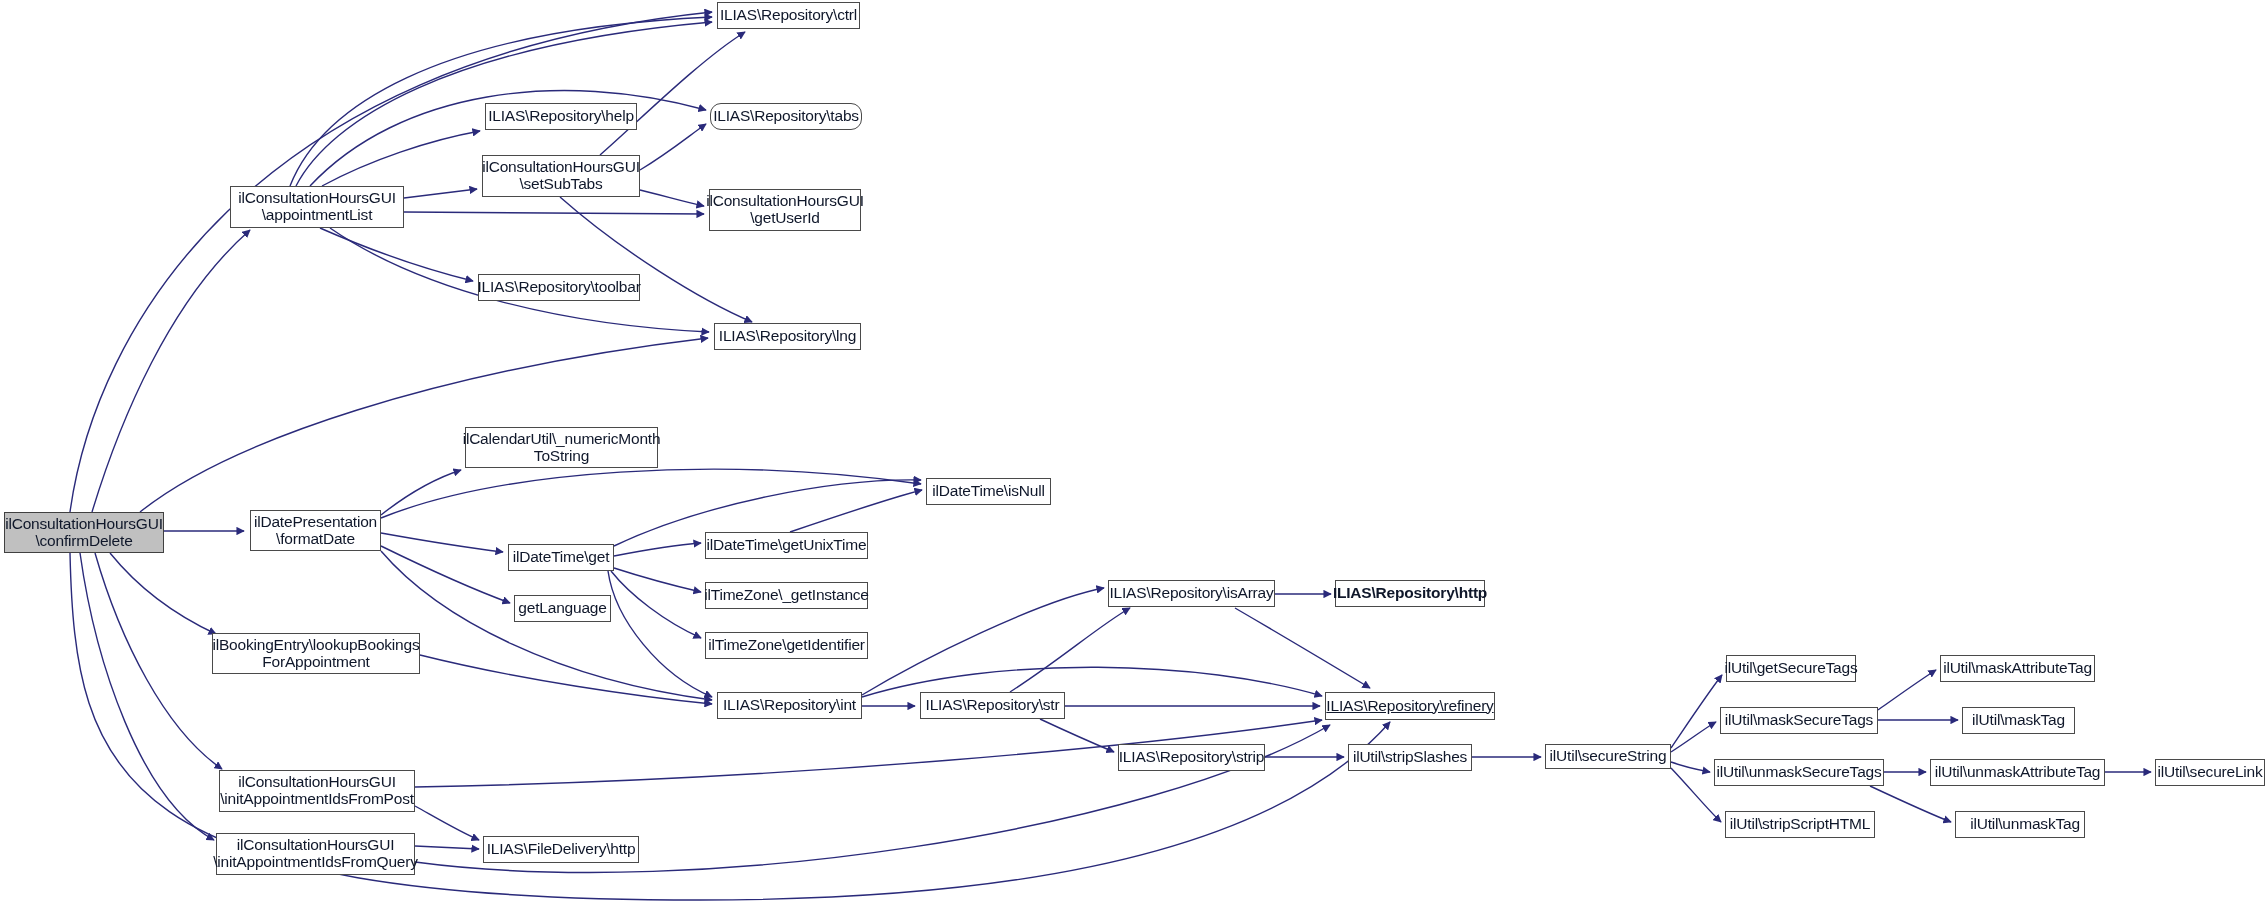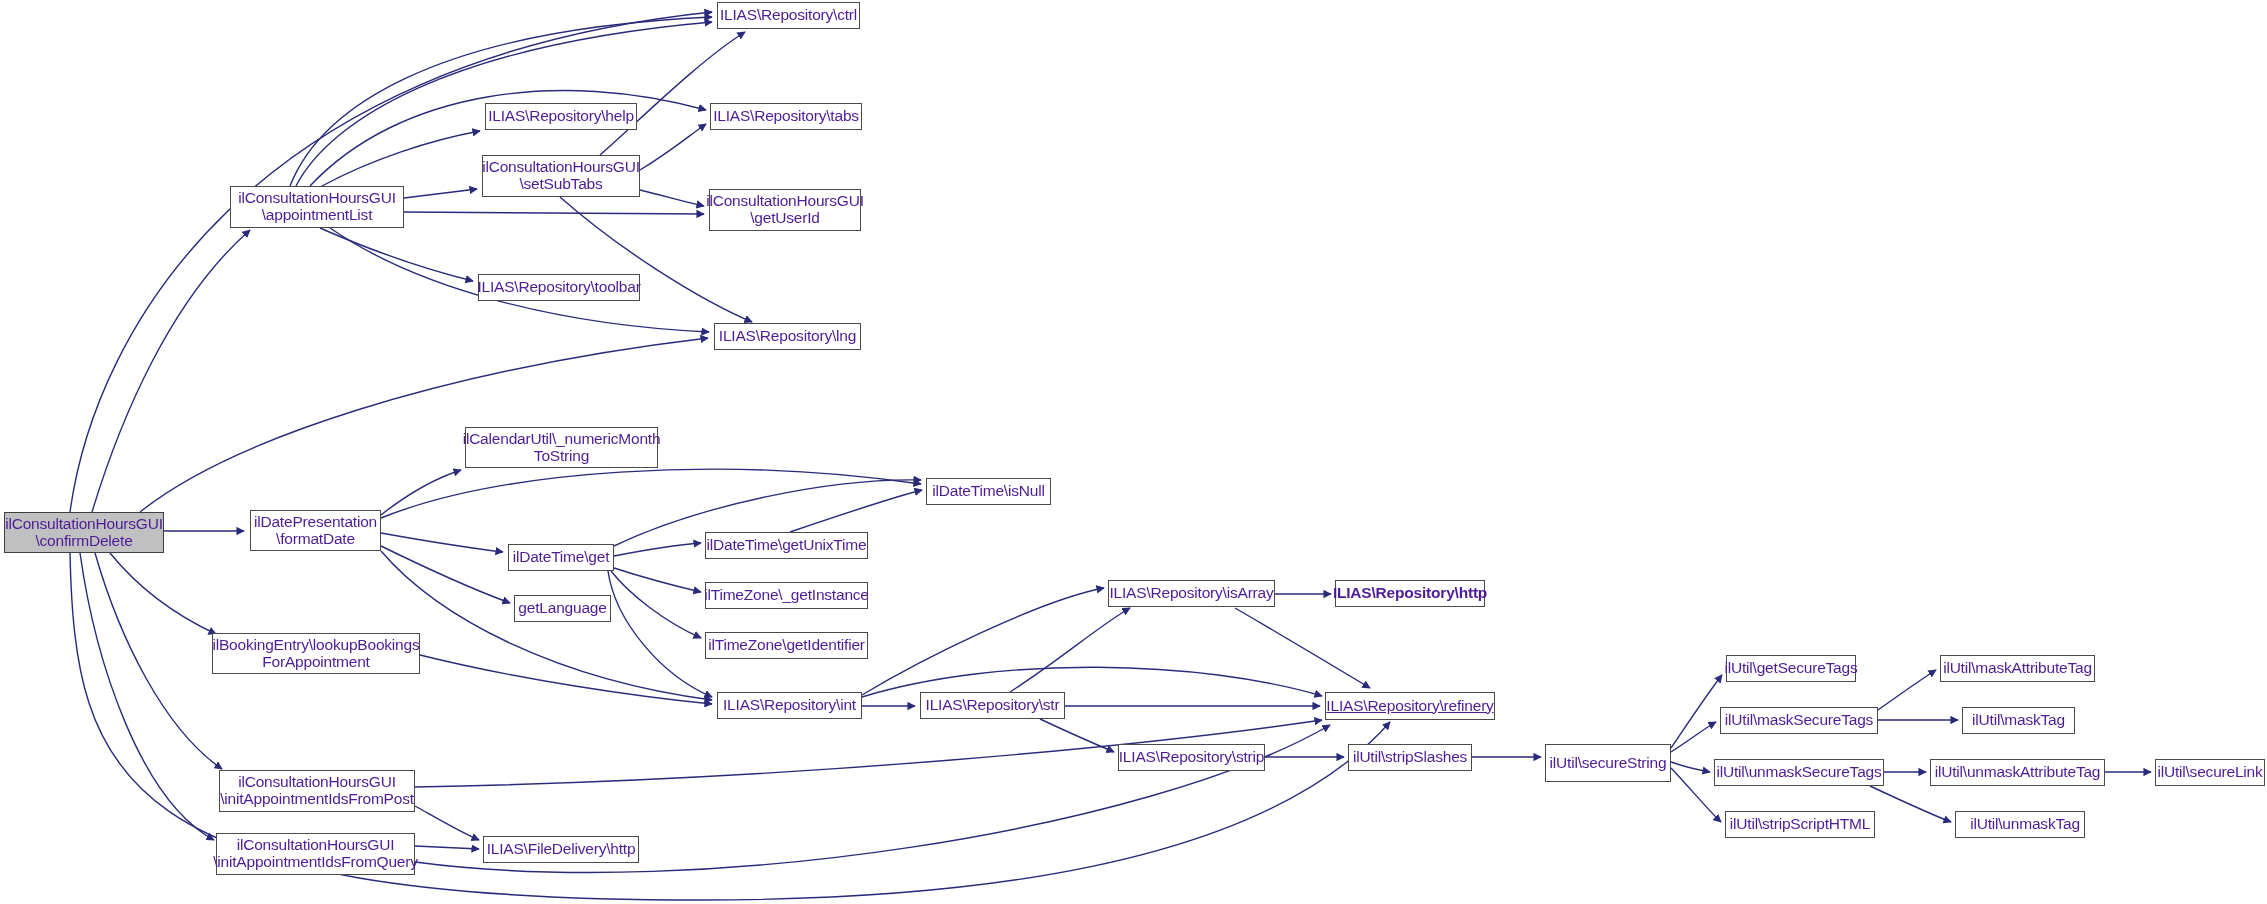--- a/index.html
+++ b/index.html
@@ -1,21 +1,21 @@
 <!DOCTYPE html>
 <html><head>
 <meta charset="utf-8">
 <style>
   html,body{margin:0;padding:0;background:#ffffff;}
   #canvas{position:relative;width:2267px;height:904px;background:#ffffff;
           font-family:"Liberation Sans", sans-serif;overflow:hidden;}
   svg.edges{position:absolute;left:0;top:0;width:2267px;height:904px;pointer-events:none;}
   .node{position:absolute;box-sizing:border-box;border:1px solid #4a4a4a;
         background:#ffffff;display:flex;align-items:center;justify-content:center;
-        text-align:center;color:#4c1d95;font-size:15.5px;line-height:1.08;
+        text-align:center;color:#0f172a;font-size:15.5px;line-height:1.08;
         letter-spacing:-0.2px;white-space:pre-line;padding:0 3px;}
   .node.root{background:#c0c0c0;border-color:#404040;}
 </style>
 </head>
 <body>
 
 <div id="canvas">
   <svg class="edges">
     <defs>
       <marker id="arrow" viewBox="0 0 10 10" refX="9" refY="5" markerWidth="6" markerHeight="6" orient="auto-start-reverse">
@@ -84,21 +84,21 @@
       <div class="node root" style="left: 4px; top: 512px; width: 160px; height: 41px;">ilConsultationHoursGUI
 \confirmDelete</div>
       <div class="node" style="left: 230px; top: 186px; width: 174px; height: 42px;">ilConsultationHoursGUI
 \appointmentList</div>
       <div class="node" style="left: 482px; top: 155px; width: 158px; height: 42px;">ilConsultationHoursGUI
 \setSubTabs</div>
       <div class="node" style="left: 709px; top: 189px; width: 152px; height: 42px;">ilConsultationHoursGUI
 \getUserId</div>
       <div class="node" style="left: 717px; top: 2px; width: 143px; height: 27px;">ILIAS\Repository\ctrl</div>
       <div class="node" style="left: 485px; top: 103px; width: 152px; height: 27px;">ILIAS\Repository\help</div>
-      <div class="node" style="left: 710px; top: 103px; width: 152px; height: 27px;">ILIAS\Repository\tabs</div>
+      <div class="node" style="left: 710px; top: 103px; width: 152px; height: 27px; border-radius: 11px;">ILIAS\Repository\tabs</div>
       <div class="node" style="left: 478px; top: 274px; width: 162px; height: 27px;">ILIAS\Repository\toolbar</div>
       <div class="node" style="left: 714px; top: 323px; width: 147px; height: 27px;">ILIAS\Repository\lng</div>
       <div class="node" style="left: 465px; top: 427px; width: 193px; height: 41px;">ilCalendarUtil\_numericMonth
 ToString</div>
       <div class="node" style="left: 250px; top: 510px; width: 131px; height: 41px;">ilDatePresentation
 \formatDate</div>
       <div class="node" style="left: 508px; top: 544px; width: 106px; height: 27px;">ilDateTime\get</div>
       <div class="node" style="left: 514px; top: 595px; width: 97px; height: 27px;">getLanguage</div>
       <div class="node" style="left: 926px; top: 478px; width: 125px; height: 27px;">ilDateTime\isNull</div>
       <div class="node" style="left: 705px; top: 532px; width: 163px; height: 27px;">ilDateTime\getUnixTime</div>
@@ -106,21 +106,21 @@
       <div class="node" style="left: 705px; top: 632px; width: 163px; height: 27px;">ilTimeZone\getIdentifier</div>
       <div class="node" style="left: 212px; top: 633px; width: 208px; height: 41px;">ilBookingEntry\lookupBookings
 ForAppointment</div>
       <div class="node" style="left: 717px; top: 692px; width: 145px; height: 27px;">ILIAS\Repository\int</div>
       <div class="node" style="left: 920px; top: 692px; width: 145px; height: 27px;">ILIAS\Repository\str</div>
       <div class="node" style="left: 1118px; top: 744px; width: 147px; height: 27px;">ILIAS\Repository\strip</div>
       <div class="node" style="left: 1108px; top: 580px; width: 167px; height: 27px;">ILIAS\Repository\isArray</div>
       <div class="node" style="left: 1335px; top: 580px; width: 150px; height: 27px; font-weight: bold;">ILIAS\Repository\http</div>
       <div class="node" style="left: 1325px; top: 692px; width: 170px; height: 28px; text-decoration: underline;">ILIAS\Repository\refinery</div>
       <div class="node" style="left: 1348px; top: 744px; width: 124px; height: 27px;">ilUtil\stripSlashes</div>
-      <div class="node" style="left: 1545px; top: 744px; width: 126px; height: 38px;">ilUtil\secureString</div>
+      <div class="node" style="left: 1545px; top: 744px; width: 126px; height: 25px;">ilUtil\secureString</div>
       <div class="node" style="left: 1726px; top: 655px; width: 130px; height: 27px;">ilUtil\getSecureTags</div>
       <div class="node" style="left: 1720px; top: 707px; width: 158px; height: 27px;">ilUtil\maskSecureTags</div>
       <div class="node" style="left: 1714px; top: 759px; width: 170px; height: 27px;">ilUtil\unmaskSecureTags</div>
       <div class="node" style="left: 1725px; top: 811px; width: 150px; height: 27px;">ilUtil\stripScriptHTML</div>
       <div class="node" style="left: 1940px; top: 655px; width: 155px; height: 27px;">ilUtil\maskAttributeTag</div>
       <div class="node" style="left: 1962px; top: 707px; width: 113px; height: 27px;">ilUtil\maskTag</div>
       <div class="node" style="left: 1930px; top: 759px; width: 175px; height: 27px;">ilUtil\unmaskAttributeTag</div>
       <div class="node" style="left: 1955px; top: 811px; width: 130px; height: 27px; padding-left: 13px;">ilUtil\unmaskTag</div>
       <div class="node" style="left: 2155px; top: 759px; width: 110px; height: 27px;">ilUtil\secureLink</div>
       <div class="node" style="left: 219px; top: 770px; width: 196px; height: 42px;">ilConsultationHoursGUI

